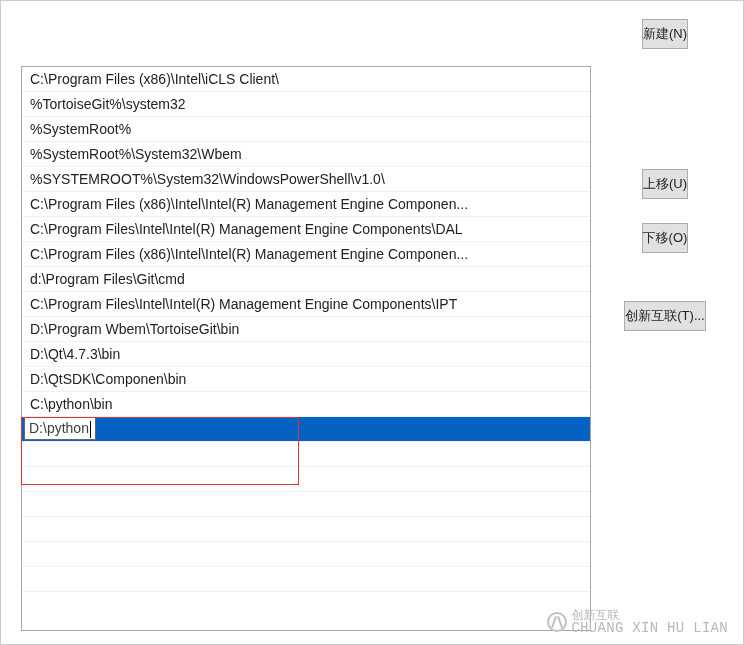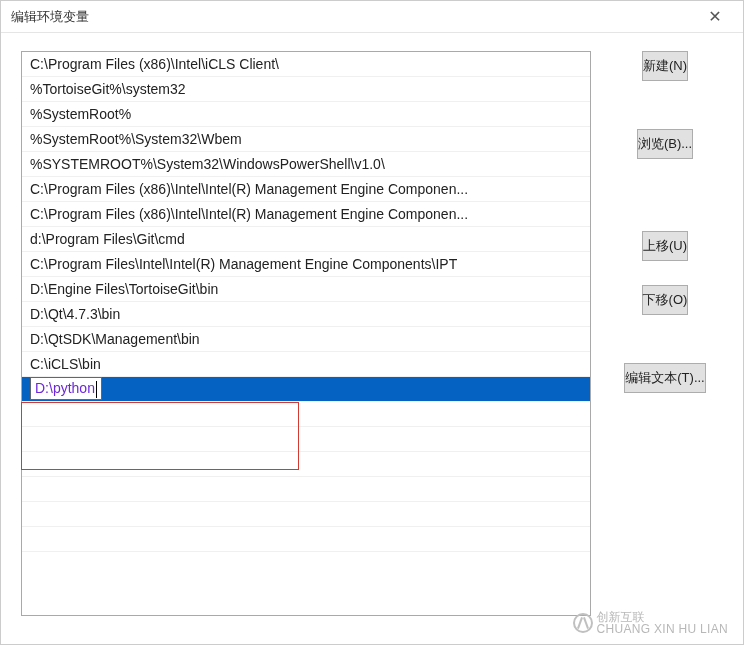--- a/index.html
+++ b/index.html
@@ -43,20 +43,21 @@
     .content {
       flex: 1;
       display: flex;
       padding: 18px 18px 18px 20px;
       gap: 14px;
       position: relative;
     }
     .listwrap {
       flex: 1;
       position: relative;
+      margin-top: 47px;
     }
     .listbox {
       width: 570px;
       height: 565px;
       border: 1px solid #a9a9a9;
       background: #fff;
       overflow: hidden;
     }
     .row {
       height: 25px;
@@ -70,29 +71,29 @@
       border-bottom: 1px solid #f0f0f0;
     }
     .row.empty { color: transparent; }
     .row.editing {
       position: relative;
       padding: 0;
       background: #0561c2;
     }
     .row.editing .editor {
       position: absolute;
-      left: 8px; top: 0;
+      left: 2px; top: 0;
       height: 23px;
       background: #fff;
       border: 1px solid #666;
       display: inline-block;
       padding: 0 4px;
       line-height: 21px;
       font-size: 14px;
-      color: #6d28d9;
+      color: #404040;
       white-space: nowrap;
     }
     .row.editing .caret {
       display: inline-block;
       width: 1px;
       height: 17px;
       background: #000;
       vertical-align: middle;
       margin-left: 1px;
     }
@@ -139,74 +140,68 @@
     }
     .watermark .g::before, .watermark .g::after {
       content: "";
       position: absolute;
       background: #c0c0c0;
     }
     .watermark .g::before { width: 2px; height: 12px; left: 4px; top: 2px; transform: rotate(20deg); }
     .watermark .g::after  { width: 2px; height: 12px; right: 4px; top: 2px; transform: rotate(-20deg); }
     .watermark .txt { display: flex; flex-direction: column; line-height: 1; }
     .watermark .txt .cn { font-size: 12px; }
-    .watermark .txt .en { font-size: 12px; letter-spacing: 0.3px; }
+    .watermark .txt .en { font-size: 14px; letter-spacing: 0.3px; font-family: Liberation Mono, monospace; }
   </style>
 </head>
 <body>
 
 <div class="dialog">
-  <div class="titlebar">
-    <div class="title">编辑环境变量</div>
-    <div class="close-btn">
-      <span>✕</span>
-    </div>
-  </div>
 
   <div class="content">
     <div class="listwrap">
       <div class="listbox" id="listbox">
           <div class="row">C:\Program Files (x86)\Intel\iCLS Client\</div>
           <div class="row">%TortoiseGit%\system32</div>
           <div class="row">%SystemRoot%</div>
           <div class="row">%SystemRoot%\System32\Wbem</div>
           <div class="row">%SYSTEMROOT%\System32\WindowsPowerShell\v1.0\</div>
           <div class="row">C:\Program Files (x86)\Intel\Intel(R) Management Engine Componen...</div>
+          <div class="row">C:\Program Files\Intel\Intel(R) Management Engine Components\DAL</div>
           <div class="row">C:\Program Files (x86)\Intel\Intel(R) Management Engine Componen...</div>
           <div class="row">d:\Program Files\Git\cmd</div>
           <div class="row">C:\Program Files\Intel\Intel(R) Management Engine Components\IPT</div>
-          <div class="row">D:\Engine Files\TortoiseGit\bin</div>
+          <div class="row">D:\Program Wbem\TortoiseGit\bin</div>
           <div class="row">D:\Qt\4.7.3\bin</div>
-          <div class="row">D:\QtSDK\Management\bin</div>
-          <div class="row">C:\iCLS\bin</div>
+          <div class="row">D:\QtSDK\Componen\bin</div>
+          <div class="row">C:\python\bin</div>
           <div class="row editing">
             <span class="editor">D:\python<span class="caret"></span></span>
           </div>
           <div class="row empty">.</div>
           <div class="row empty">.</div>
           <div class="row empty">.</div>
           <div class="row empty">.</div>
           <div class="row empty">.</div>
           <div class="row empty">.</div>
         </div>
       <div class="red-box" id="redbox" style="left: 0px; top: 351px; width: 278px; height: 68px;"></div>
     </div>
 
     <div class="btncol">
       <button class="btn">新建(N)</button>
       <div class="spacer-sm"></div>
       <div class="spacer-sm"></div>
-      <button class="btn">浏览(B)...</button>
       <div class="spacer-sm"></div>
       <div class="spacer-lg"></div>
       <button class="btn">上移(U)</button>
       <div class="spacer-sm"></div>
       <button class="btn">下移(O)</button>
       <div class="spacer-lg"></div>
-      <button class="btn">编辑文本(T)...</button>
+      <button class="btn">创新互联(T)...</button>
     </div>
   </div>
 
   <div class="watermark">
     <div class="g"></div>
     <div class="txt">
       <span class="cn">创新互联</span>
       <span class="en">CHUANG XIN HU LIAN</span>
     </div>
   </div>

